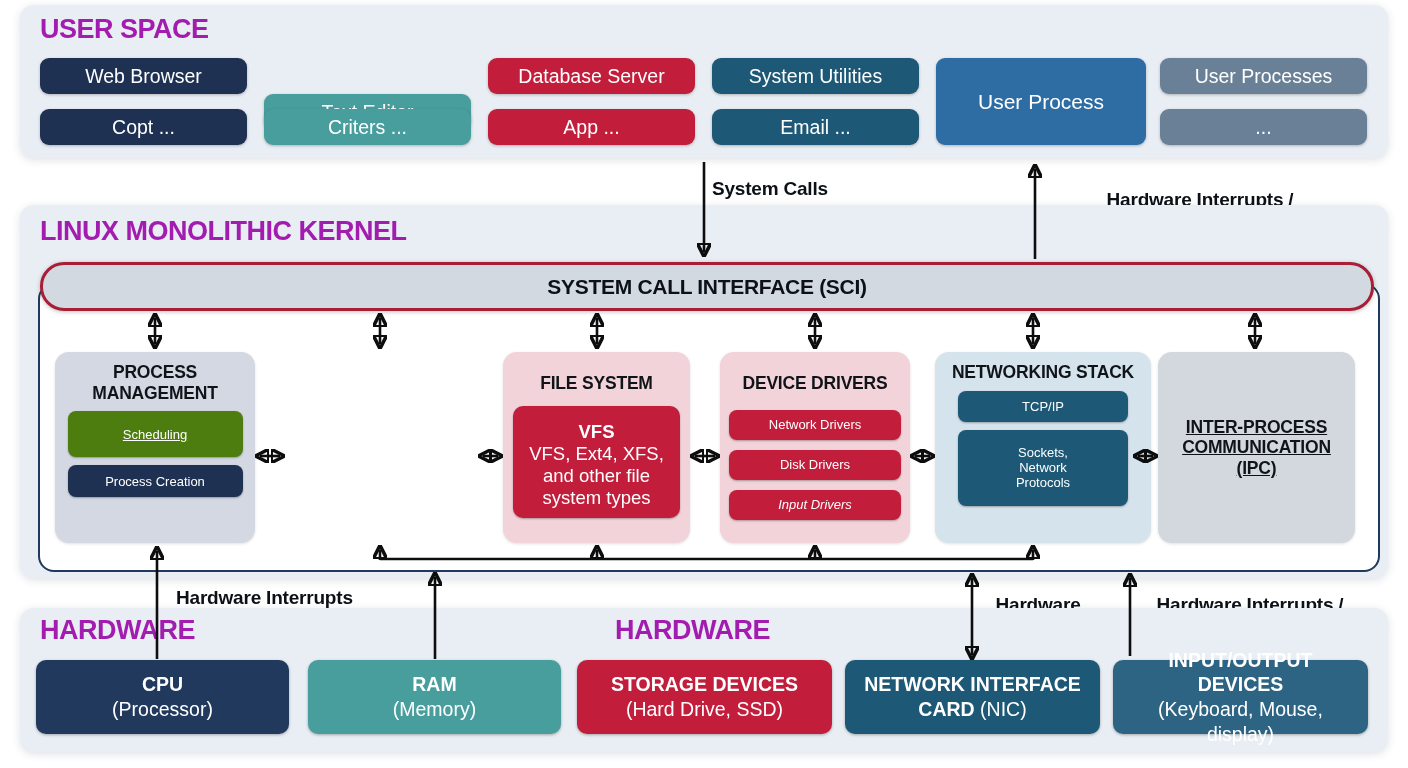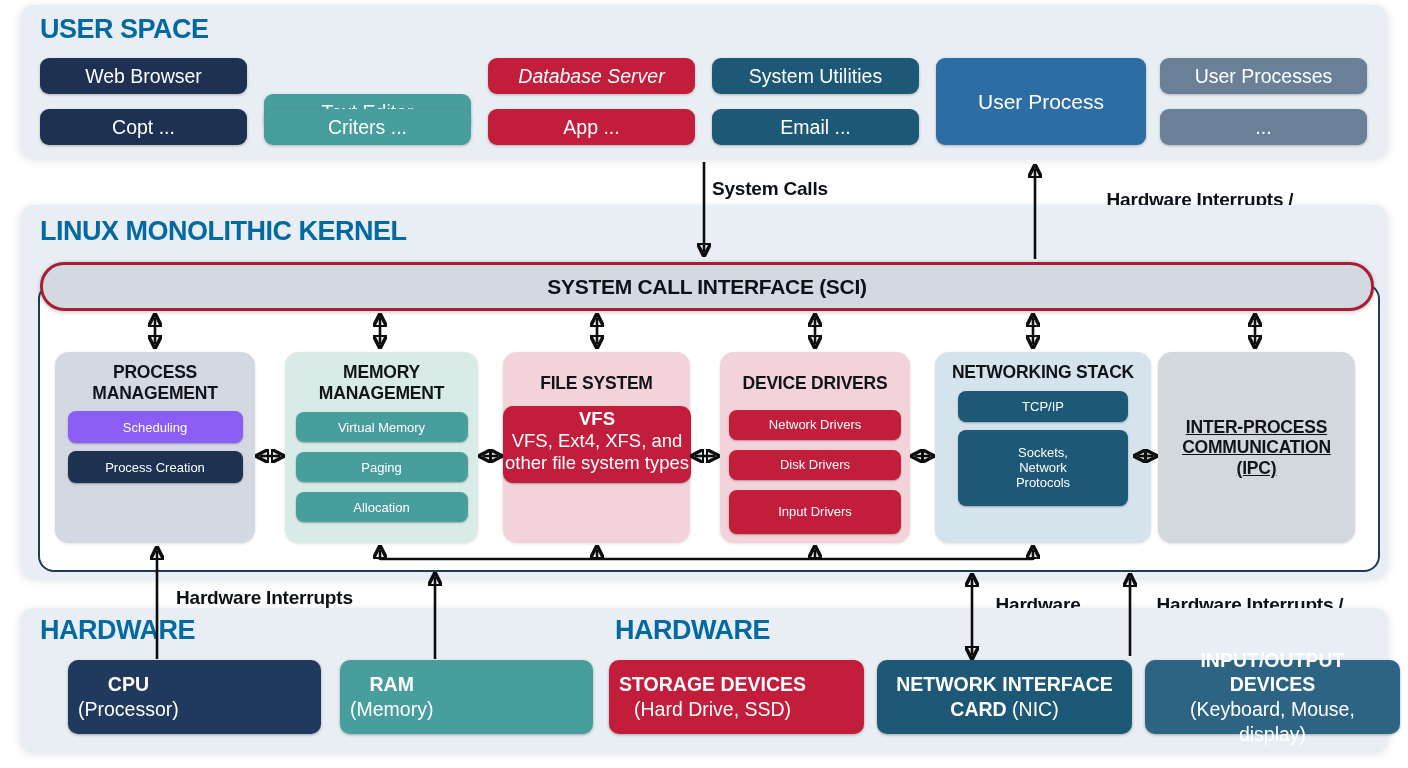--- a/index.html
+++ b/index.html
@@ -1,56 +1,56 @@
 <!DOCTYPE html>
 <html><head>
 <meta charset="utf-8">
 <style>
   html,body{margin:0;padding:0;background:#fff;}
   #canvas{position:relative;width:1408px;height:768px;background:#ffffff;overflow:hidden;
           font-family:"Liberation Sans", sans-serif;color:#0d1117;}
   .panel{position:absolute;background:#e9eef4;border-radius:14px;box-shadow:0 2px 8px rgba(30,50,80,.15);}
-  .ptitle{position:absolute;font-weight:bold;font-size:27px;letter-spacing:-.5px;color:#0369a1;white-space:nowrap;text-align:center;}
+  .ptitle{position:absolute;font-weight:bold;font-size:27px;letter-spacing:-.5px;color:#a21caf;white-space:nowrap;text-align:center;}
   .ubox{position:absolute;border-radius:9px;color:#fff;display:flex;align-items:center;justify-content:center;
         font-size:19.5px;box-shadow:0 1px 3px rgba(0,0,0,.25);text-align:center;}
   .innerbox{position:absolute;left:38px;top:283px;width:1338px;height:285px;background:#ffffff;
             border:2.5px solid #1f3a5c;border-radius:16px;}
   .sci{position:absolute;left:40px;top:262px;width:1328px;height:43px;background:#d3d9e1;
        border:3px solid #a81e36;border-radius:24px;display:flex;align-items:center;justify-content:center;
        font-weight:bold;font-size:21px;letter-spacing:-.3px;box-shadow:0 1px 4px rgba(0,0,0,.25);z-index:3;}
   .col{position:absolute;top:352px;height:191px;border-radius:14px;z-index:2;box-shadow:0 1px 3px rgba(0,0,0,.12);}
   .col-title{font-weight:bold;font-size:17.5px;text-align:center;color:#101418;padding:10px 6px 0;line-height:1.18;letter-spacing:-.2px;}
   .col-title.one{padding-top:21px;}
   .chip{border-radius:8px;color:#fff;margin:8px auto 0;display:flex;align-items:center;justify-content:center;
         font-size:13px;text-align:center;line-height:1.16;box-shadow:0 1px 2px rgba(0,0,0,.3);}
-  .vfs{border-radius:10px;color:#fff;margin:12px auto 0;width:188px;padding:2px 0 9px;text-align:center;
+  .vfs{border-radius:10px;color:#fff;margin:12px auto 0;width:167px;padding:15px 0 9px;text-align:center;
        font-size:18.5px;line-height:1.2;box-shadow:0 1px 2px rgba(0,0,0,.3);}
   .vfs .vt{font-weight:bold;display:block;}
   .ipc-center{display:flex;align-items:center;justify-content:center;height:100%;padding:0 8px;box-sizing:border-box;}
   .ipc-center .col-title{padding:0;}
   .hbox{position:absolute;top:660px;height:74px;border-radius:10px;color:#fff;display:flex;align-items:center;
-        justify-content:flex-start;text-align:center;font-size:19.5px;line-height:1.26;box-shadow:0 1px 3px rgba(0,0,0,.3);padding:0 10px;box-sizing:border-box;margin-left:32px;}
+        justify-content:center;text-align:center;font-size:19.5px;line-height:1.26;box-shadow:0 1px 3px rgba(0,0,0,.3);padding:0 10px;box-sizing:border-box;}
   .hbox .b{font-weight:bold;}
   .hbox .stack{display:block;}
   .lbl{position:absolute;font-size:19px;font-weight:600;color:#0d1117;white-space:pre-line;line-height:1.22;letter-spacing:-.2px;}
   .lbl.center{text-align:center;}
   svg.arrows{position:absolute;left:0;top:0;width:1408px;height:768px;pointer-events:none;z-index:4;}
   svg.arrows *{stroke:#0d0d0d;stroke-width:2.6;fill:none;}
 </style>
 </head>
 <body>
 
 <div id="canvas">
 
   <div class="panel" style="left:20px;top:5px;width:1368px;height:153px;"></div>
   <div class="ptitle" style="left:40px;top:14px;">USER SPACE</div>
 
   <div class="ubox" style="left: 40px; top: 58px; width: 207px; height: 36px; background-color: rgb(30, 49, 82);">Web Browser</div>
   <div class="ubox" style="left: 264px; top: 58px; width: 207px; height: 36px; background-color: rgb(72, 158, 157); margin-top: 36px;">Text Editor</div>
-  <div class="ubox" style="left: 488px; top: 58px; width: 207px; height: 36px; background-color: rgb(194, 29, 59); font-style: italic;">Database Server</div>
+  <div class="ubox" style="left: 488px; top: 58px; width: 207px; height: 36px; background-color: rgb(194, 29, 59);">Database Server</div>
   <div class="ubox" style="left: 712px; top: 58px; width: 207px; height: 36px; background-color: rgb(29, 88, 118);">System Utilities</div>
   <div class="ubox" style="left: 936px; top: 58px; width: 210px; height: 87px; font-size: 21px; background-color: rgb(46, 109, 164);">User Process</div>
   <div class="ubox" style="left: 1160px; top: 58px; width: 207px; height: 36px; background-color: rgb(106, 128, 151);">User Processes</div>
   <div class="ubox" style="left: 40px; top: 109px; width: 207px; height: 36px; background-color: rgb(30, 49, 82); border-radius: 9px;">Copt ...</div>
   <div class="ubox" style="left: 264px; top: 109px; width: 207px; height: 36px; background-color: rgb(72, 158, 157);">Criters ...</div>
   <div class="ubox" style="left: 488px; top: 109px; width: 207px; height: 36px; background-color: rgb(194, 29, 59);">App ...</div>
   <div class="ubox" style="left: 712px; top: 109px; width: 207px; height: 36px; background-color: rgb(29, 88, 118);">Email ...</div>
   <div class="ubox" style="left: 1160px; top: 109px; width: 207px; height: 36px; background-color: rgb(106, 128, 151);">...</div>
 
   <div class="lbl" style="left:712px;top:177px;">System Calls</div>
@@ -58,44 +58,38 @@
 I/O Requests</div>
 
   <div class="panel" style="left:20px;top:205px;width:1368px;height:373px;"></div>
   <div class="ptitle" style="left:40px;top:216px;">LINUX MONOLITHIC KERNEL</div>
 
   <div class="innerbox"></div>
   <div class="sci" style="background-color: rgb(211, 217, 225);">SYSTEM CALL INTERFACE (SCI)</div>
 
   <div class="col" style="left: 55px; width: 200px; background-color: rgb(211, 216, 226);">
     <div class="col-title">PROCESS MANAGEMENT</div>
-    <div class="chip" style="width: 175px; height: 32px; background-color: #8b5cf6;">Scheduling</div>
+    <div class="chip" style="width: 175px; height: 46px; background-color: #4d7c0f; text-decoration: underline;">Scheduling</div>
     <div class="chip" style="width: 175px; height: 32px; background-color: rgb(30, 49, 82);">Process Creation</div>
   </div>
 
-  <div class="col" style="left: 285px; width: 193px; background-color: rgb(217, 235, 230);">
-    <div class="col-title">MEMORY MANAGEMENT</div>
-    <div class="chip" style="width: 172px; height: 30px; margin-top: 9px; background-color: rgb(72, 158, 157);">Virtual Memory</div>
-    <div class="chip" style="width: 172px; height: 30px; margin-top: 10px; background-color: rgb(72, 158, 157);">Paging</div>
-    <div class="chip" style="width: 172px; height: 30px; margin-top: 10px; background-color: rgb(72, 158, 157);">Allocation</div>
-  </div>
 
   <div class="col" style="left: 503px; width: 187px; background-color: rgb(242, 211, 217);">
     <div class="col-title one">FILE SYSTEM</div>
     <div class="vfs" style="background-color: rgb(194, 29, 59);">
       <span class="vt">VFS</span>
       <span>VFS, Ext4, XFS, and other file system types</span>
     </div>
   </div>
 
   <div class="col" style="left: 720px; width: 190px; background-color: rgb(242, 211, 217);">
     <div class="col-title one">DEVICE DRIVERS</div>
     <div class="chip" style="width: 172px; height: 30px; margin-top: 16px; background-color: rgb(194, 29, 59);">Network Drivers</div>
     <div class="chip" style="width: 172px; height: 30px; margin-top: 10px; background-color: rgb(194, 29, 59);">Disk Drivers</div>
-    <div class="chip" style="width: 172px; height: 44px; margin-top: 10px; background-color: rgb(194, 29, 59);">Input Drivers</div>
+    <div class="chip" style="width: 172px; height: 30px; margin-top: 10px; background-color: rgb(194, 29, 59); font-style: italic;">Input Drivers</div>
   </div>
 
   <div class="col" style="left: 935px; width: 216px; background-color: rgb(213, 227, 237);">
     <div class="col-title">NETWORKING STACK</div>
     <div class="chip" style="width: 170px; height: 31px; background-color: rgb(29, 88, 118);">TCP/IP</div>
     <div class="chip" style="width: 170px; height: 76px; margin-top: 8px; padding: 2px 44px; box-sizing: border-box; background-color: rgb(29, 88, 118);">Sockets, Network Protocols</div>
   </div>
 
   <div class="col" style="left: 1158px; width: 197px; background-color: rgb(211, 215, 222); text-decoration: underline;">
     <div class="ipc-center">

